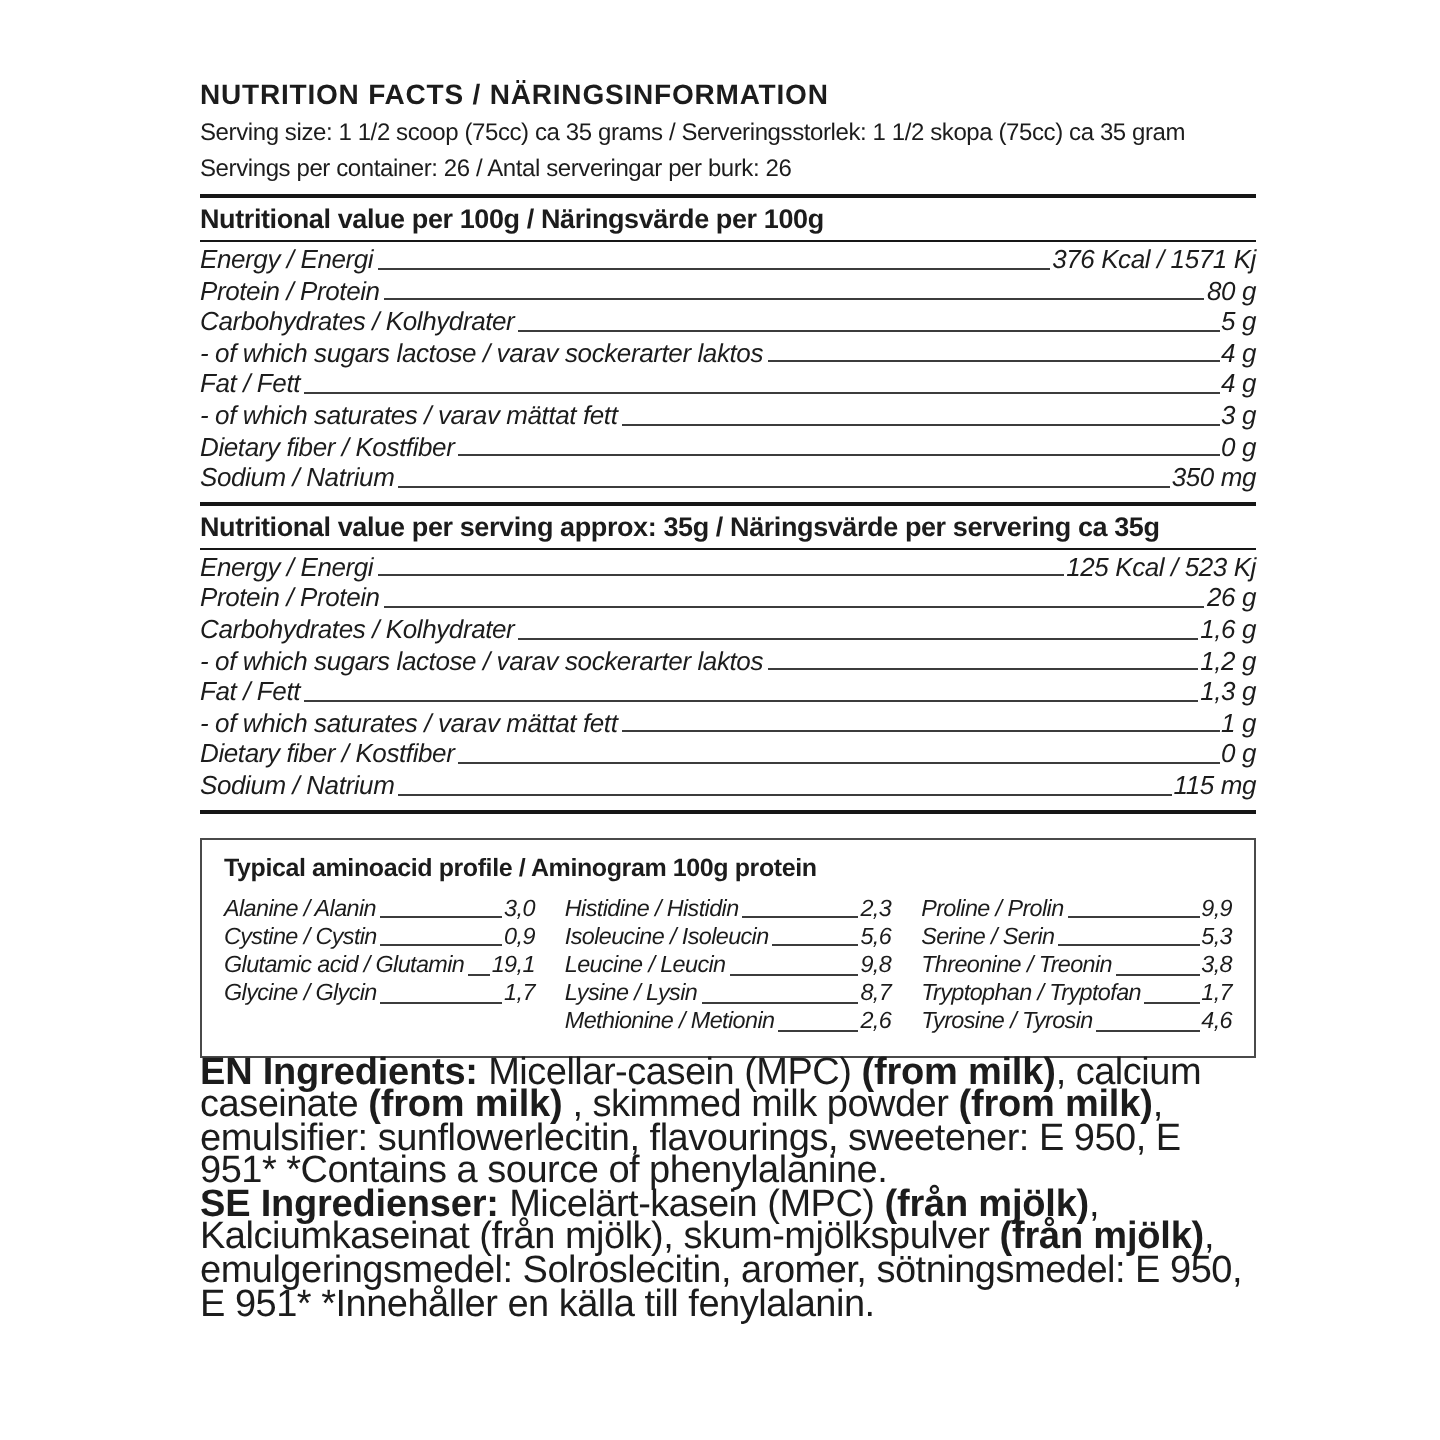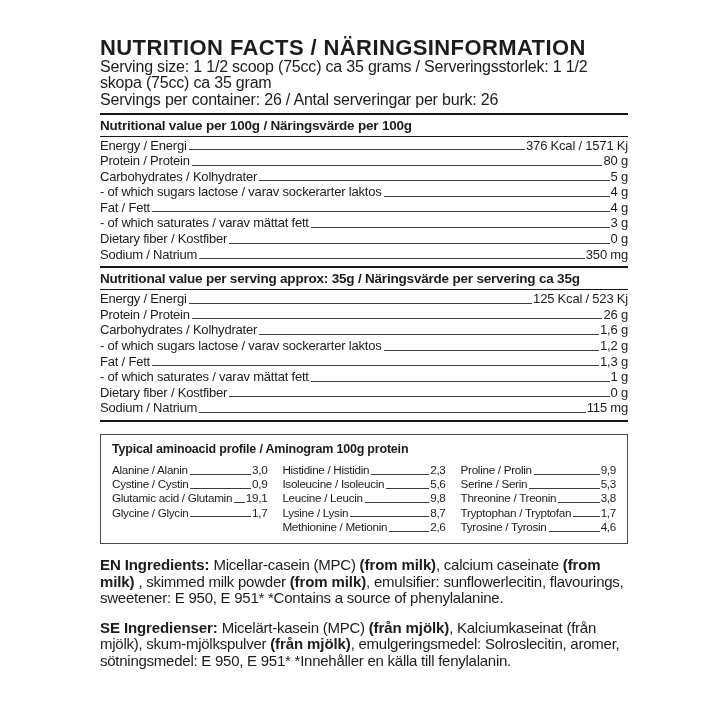--- a/index.html
+++ b/index.html
@@ -3,42 +3,42 @@
 <meta charset="utf-8">
 <style>
   html, body { margin:0; padding:0; }
   body {
     width:720px; height:720px; background:#ffffff; overflow:hidden;
     font-family:"Liberation Sans", sans-serif; color:#1c1c1c;
     -webkit-font-smoothing:antialiased;
   }
   .sheet { position:absolute; left:100px; top:38px; width:528px; letter-spacing:-0.2px; }
 
-  .title { font-size:22px; font-weight:bold; letter-spacing:0.4px; line-height:19px; }
-  .sub { font-size:16px; line-height:15.5px; margin-top:2px; }
+  .title { font-size:14px; font-weight:bold; letter-spacing:0.4px; line-height:19px; }
+  .sub { font-size:12px; line-height:15.5px; margin-top:2px; }
 
   .rule-thick { border-top:2.5px solid #161616; margin-top:5px; }
   .rule-thin  { border-top:1.7px solid #161616; }
 
   .section-head { font-size:13.5px; font-weight:bold; line-height:17px; padding:2px 0 2px; }
 
   .ntable { padding:1px 0 2px; }
-  .nrow { display:flex; font-size:13px; line-height:15.6px; }
+  .nrow { display:flex; font-size:13px; line-height:15.6px;font-style:italic; }
   .nlabel { white-space:nowrap; }
   .nvalue { white-space:nowrap; }
   .leader { flex:1 1 auto; align-self:flex-end; height:0;
             border-bottom:1px solid #3c3c3c; margin:0 1px 3px 2px; min-width:6px; }
 
   .amino-box { border:1.5px solid #4a4a4a; margin-top:12px; padding:7px 11px 9px; }
   .amino-title { font-size:12.5px; font-weight:bold; line-height:15px; margin-bottom:6px; }
   .amino-grid { display:grid; grid-template-columns:1fr 1.05fr 1fr; column-gap:15px; }
   .amino-grid .nrow { font-size:11.7px; line-height:14.2px; letter-spacing:-0.3px; }
   .amino-grid .leader { margin-bottom:2.5px; }
 
-  .para { font-size:15px; line-height:16.6px; margin-top:13px; letter-spacing:-0.25px; }
+  .para { font-size:19px; line-height:16.6px; letter-spacing:-0.25px; }
   .para b { letter-spacing:-0.1px; }
 </style>
 </head>
 <body>
 
 <div class="sheet">
 
   <div class="title">NUTRITION FACTS / NÄRINGSINFORMATION</div>
   <div class="sub">Serving size: 1 1/2 scoop (75cc) ca 35 grams / Serveringsstorlek: 1 1/2 skopa (75cc) ca 35 gram</div>
   <div class="sub">Servings per container: 26 / Antal serveringar per burk: 26</div>

